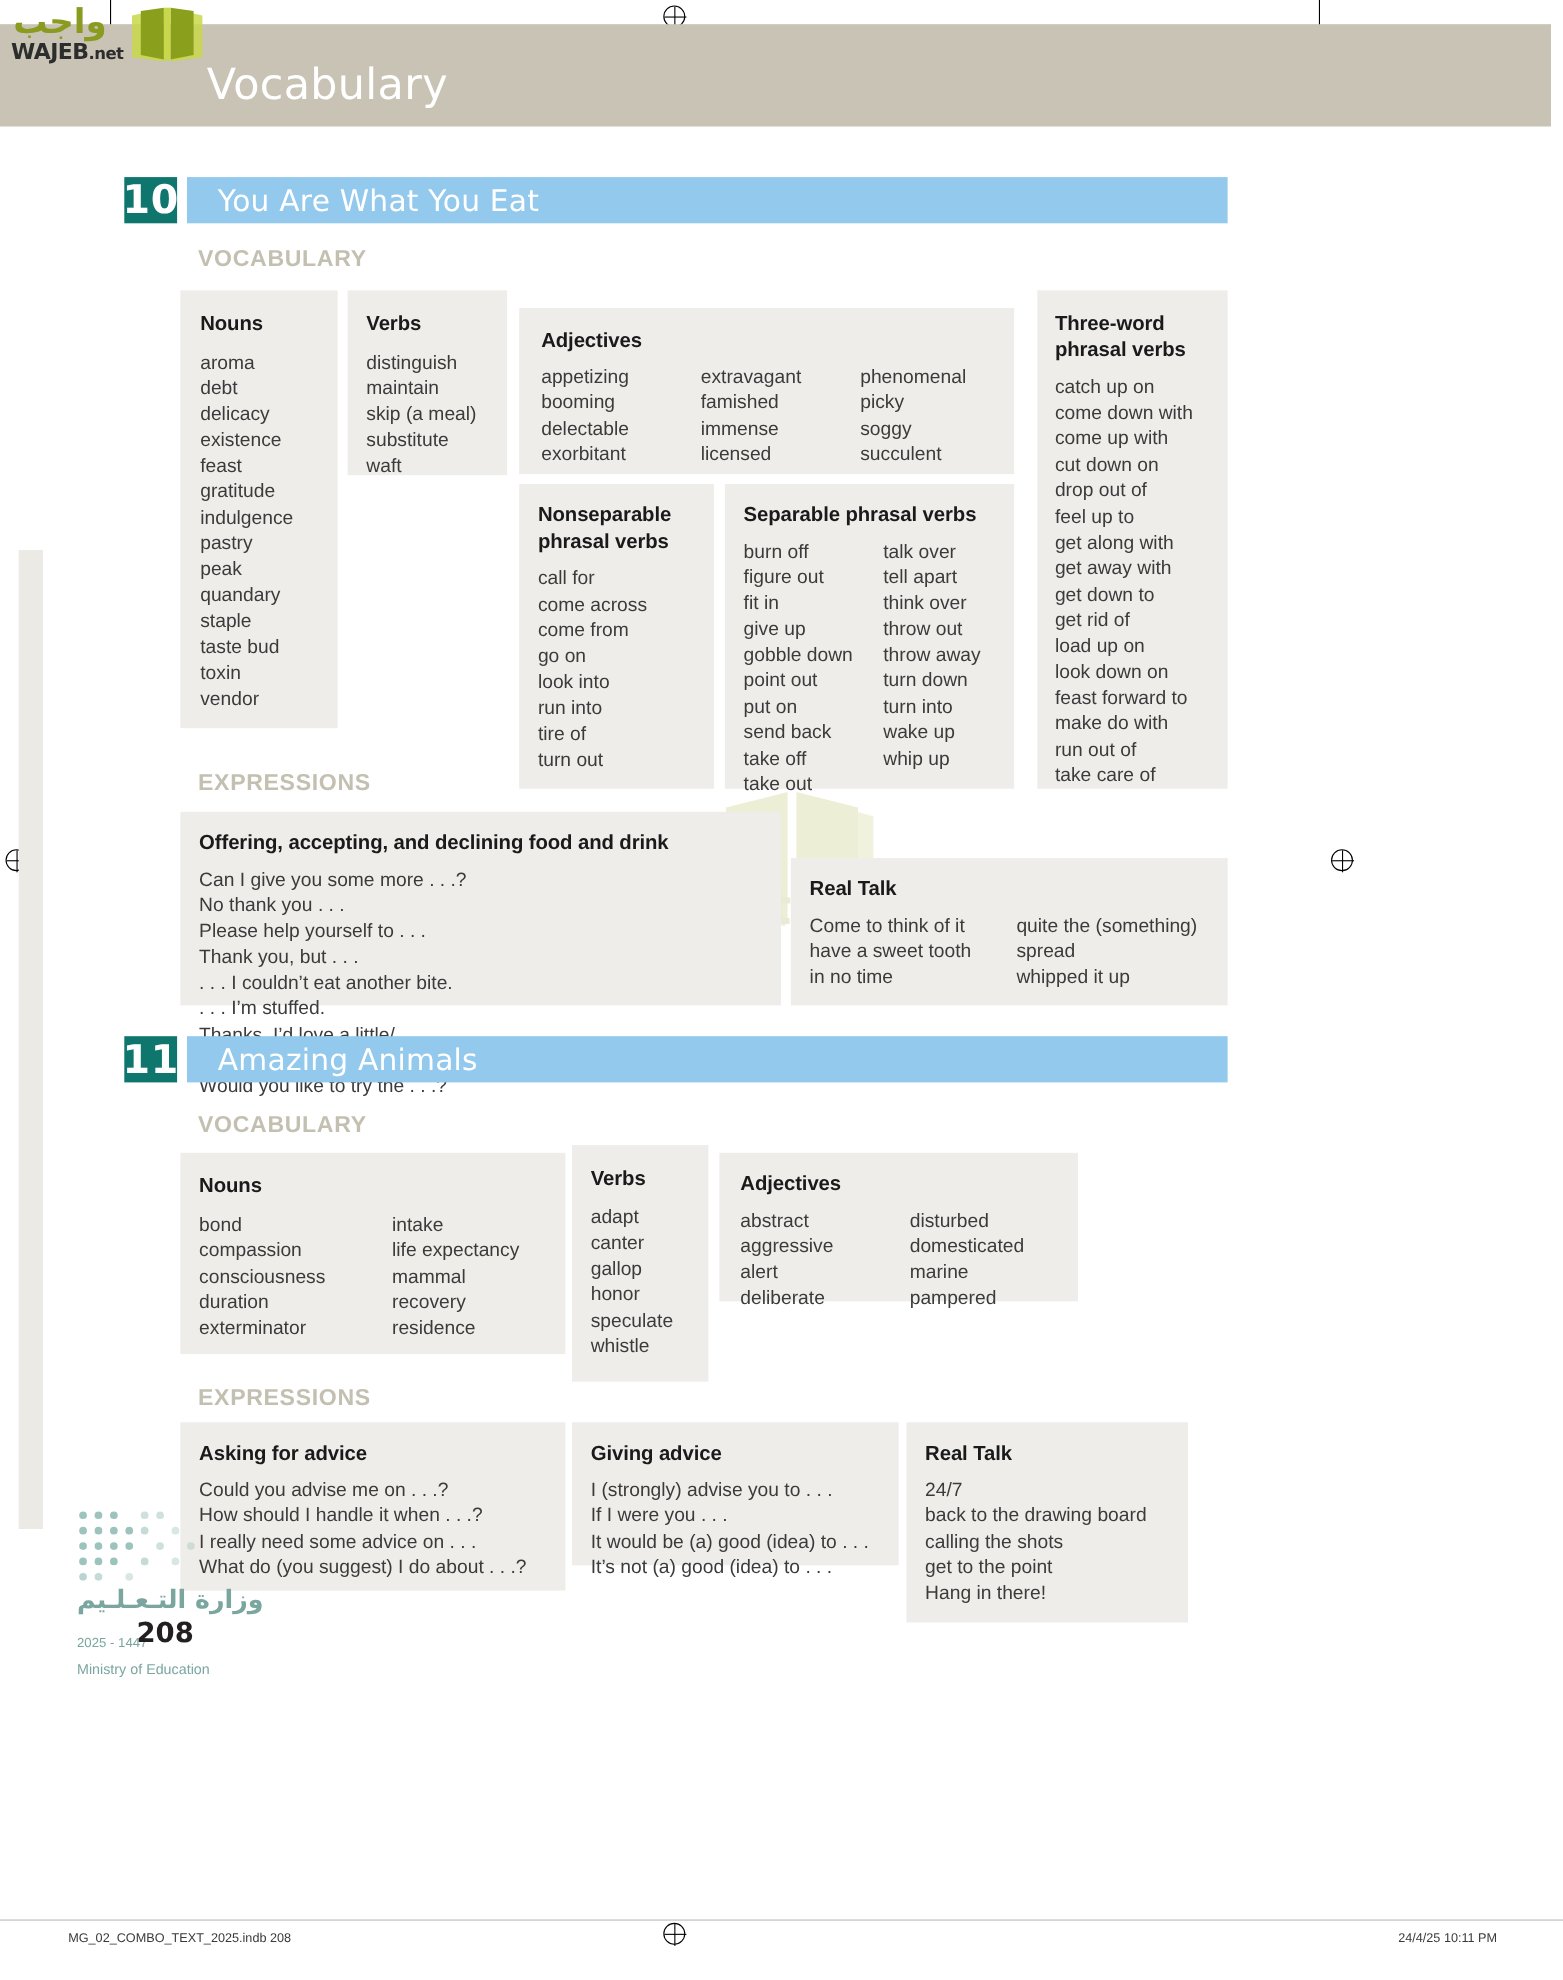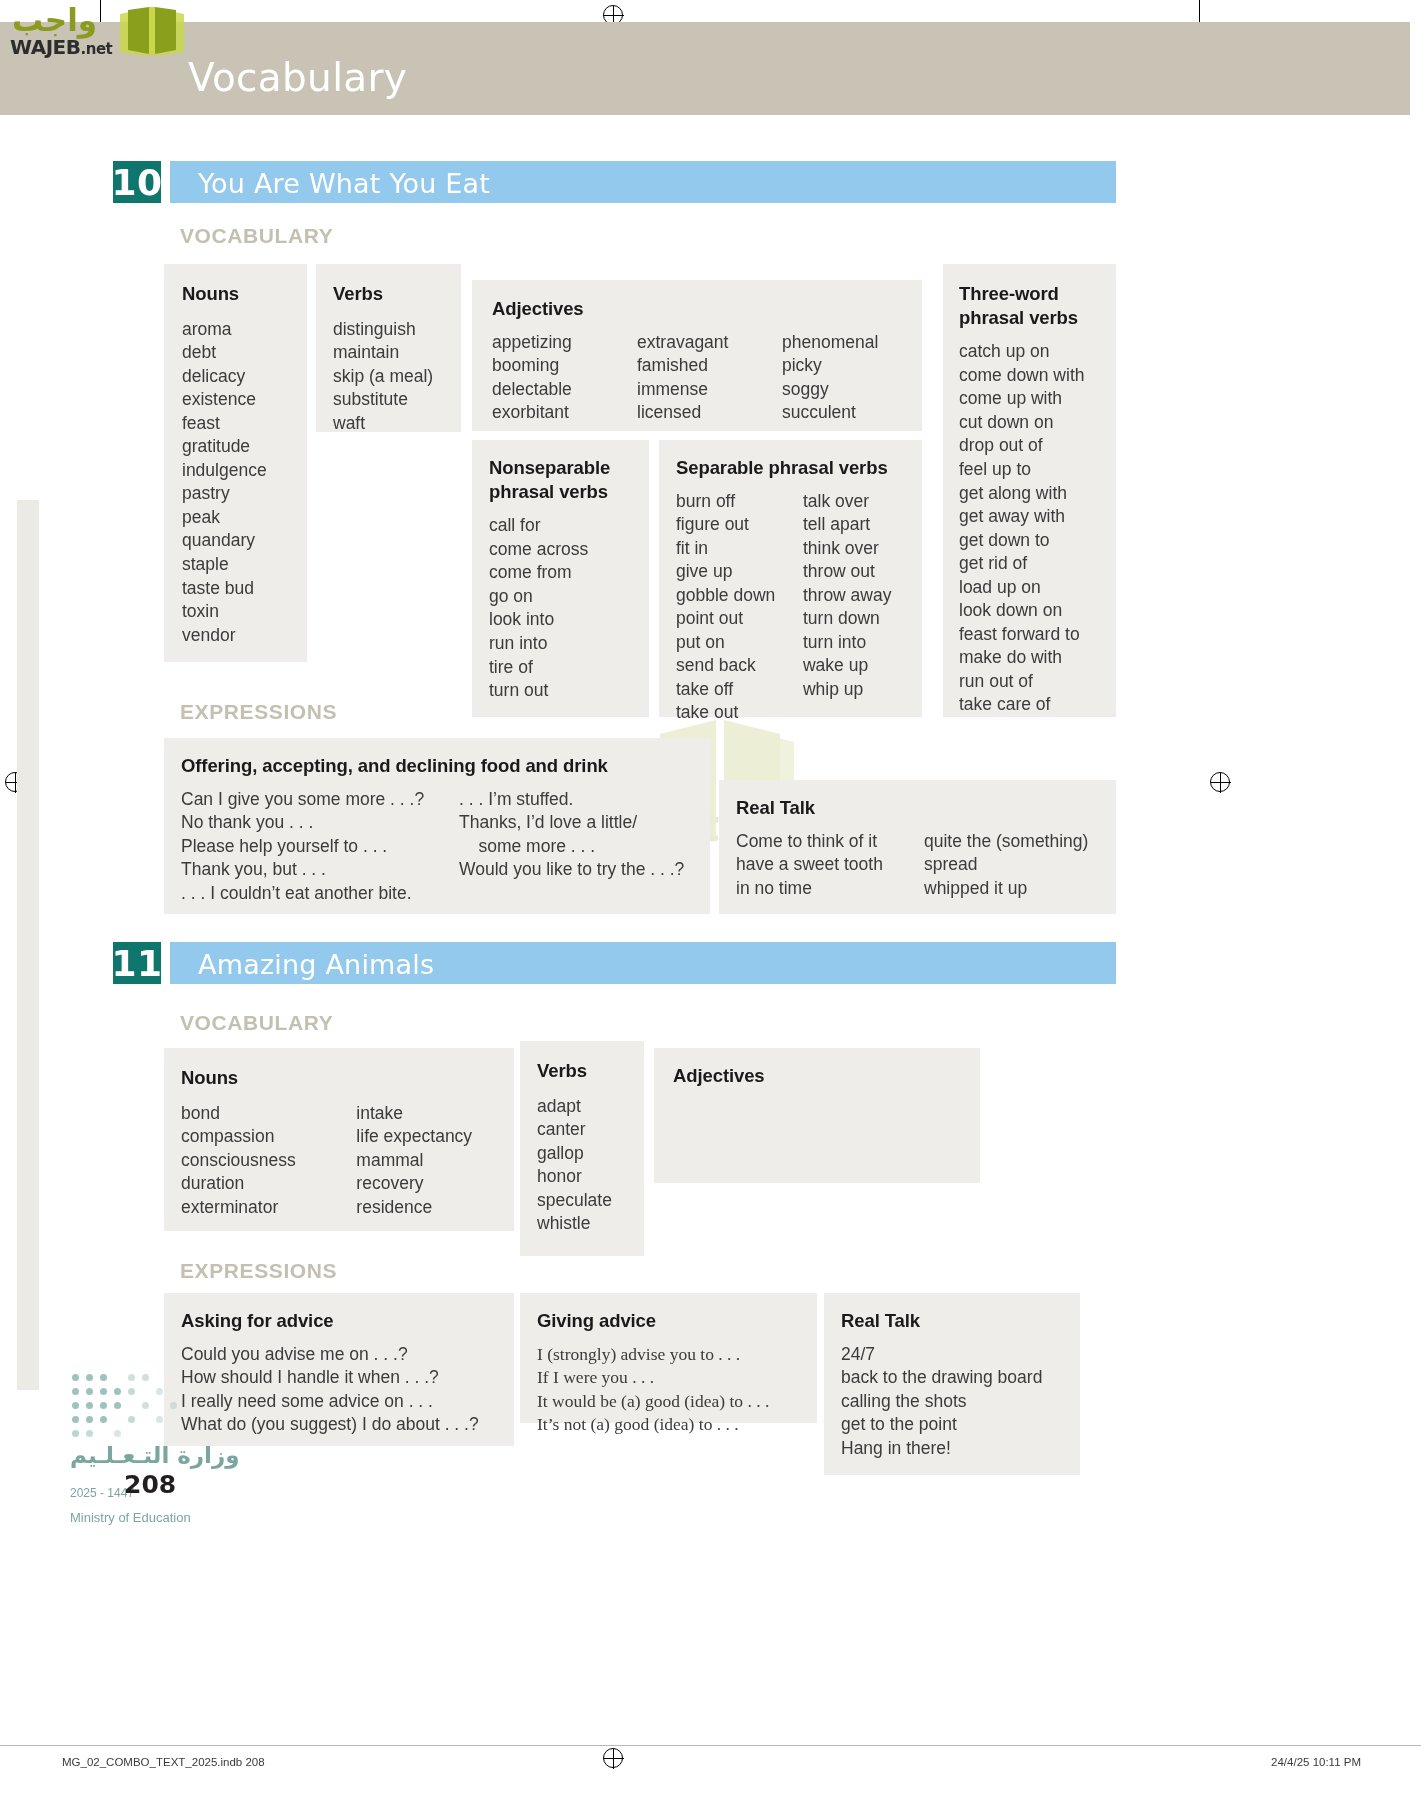--- a/index.html
+++ b/index.html
@@ -295,21 +295,21 @@
       <path d="M154 24 L86 6 L86 124 L154 112 Z" fill="#e4e8c4"></path>
       <path d="M20 16 L76 2 L76 118 L20 106 Z" fill="#dde2b4"></path>
       <path d="M140 16 L84 2 L84 118 L140 106 Z" fill="#dde2b4"></path>
     </svg>
     <div class="wm-ar">واجب</div>
     <div class="wm-en">WAJEB.net</div>
   </div>
 
   <div class="card" style="left:164px;top:738px;width:546px;height:176px;">
     <div class="card-title" style="margin:16px 0 0 17px;">Offering, accepting, and declining  food and drink</div>
-    <div class="cols" style="margin:10px 0 0 17px;">
+    <div class="cols" style="margin:10px 0 0 17px;flex-direction:column;">
       <div class="col word-list" id="u10-off1" style="width:278px;">
           <div>Can I give you some more . . .?</div>
           <div>No thank you . . .</div>
           <div>Please help yourself to . . .</div>
           <div>Thank you, but . . .</div>
           <div>. . . I couldn’t eat another bite.</div>
         </div>
       <div class="col word-list" id="u10-off2" style="width:245px;">
           <div style="white-space: pre;">. . . I’m stuffed.</div>
           <div style="white-space: pre;">Thanks, I’d love a little/</div>
@@ -370,37 +370,51 @@
         <div>canter</div>
         <div>gallop</div>
         <div>honor</div>
         <div>speculate</div>
         <div>whistle</div>
       </div>
   </div>
 
   <div class="card" style="left:654px;top:1048px;width:326px;height:135px;">
     <div class="card-title" style="margin:16px 0 0 19px;">Adjectives</div>
+    <div class="cols" style="margin:10px 0 0 19px;">
+      <div class="col word-list" id="u11-a1" style="width:154px;">
+          <div>abstract</div>
+          <div>aggressive</div>
+          <div>alert</div>
+          <div>deliberate</div>
+        </div>
+      <div class="col word-list" id="u11-a2" style="width:140px;">
+          <div>disturbed</div>
+          <div>domesticated</div>
+          <div>marine</div>
+          <div>pampered</div>
+        </div>
+    </div>
   </div>
 
   <div class="section-label" style="left:180px;top:1259px;">EXPRESSIONS</div>
 
   <div class="card" style="left:164px;top:1293px;width:350px;height:153px;">
     <div class="card-title" style="margin:16px 0 0 17px;">Asking for advice</div>
     <div class="word-list" id="u11-ask" style="margin:10px 0 0 17px;">
         <div>Could you advise me on . . .?</div>
         <div>How should I handle it when . . .?</div>
         <div>I really need some advice on . . .</div>
         <div>What do (you suggest) I do about . . .?</div>
       </div>
   </div>
 
   <div class="card" style="left:520px;top:1293px;width:297px;height:130px;">
     <div class="card-title" style="margin:16px 0 0 17px;">Giving advice</div>
-    <div class="word-list" id="u11-give" style="margin:10px 0 0 17px;font-family:Liberation Serif, serif;">
+    <div class="word-list" id="u11-give" style="margin:10px 0 0 17px;">
         <div>I (strongly) advise you to . . .</div>
         <div>If I were you . . .</div>
         <div>It would be (a) good (idea) to . . .</div>
         <div>It’s not (a) good (idea) to . . .</div>
       </div>
   </div>
 
   <div class="card" style="left:824px;top:1293px;width:256px;height:182px;">
     <div class="card-title" style="margin:16px 0 0 17px;">Real Talk</div>
     <div class="word-list" id="u11-rt" style="margin:10px 0 0 17px;">

